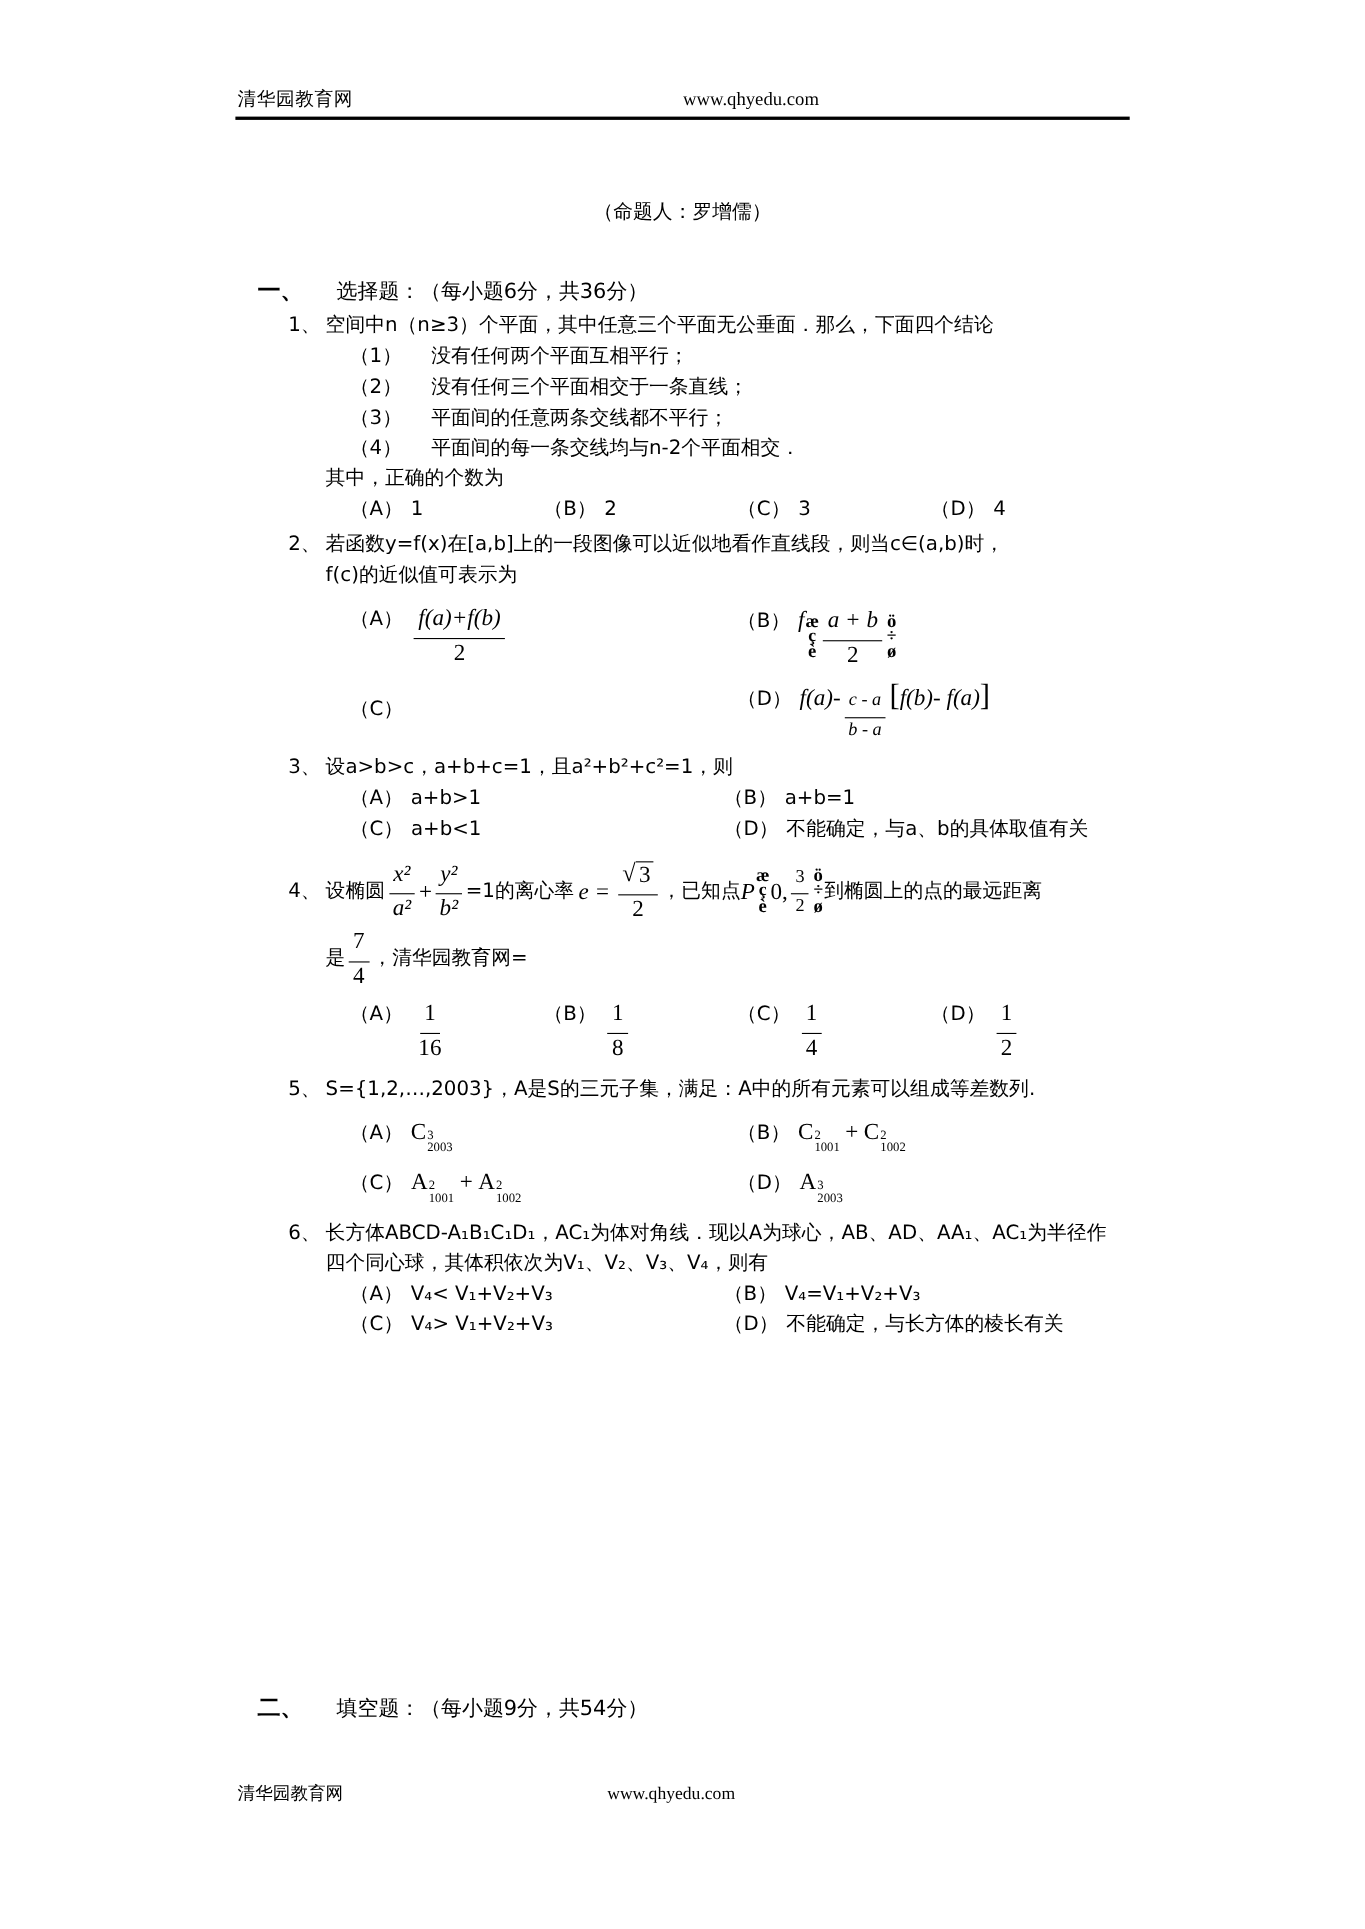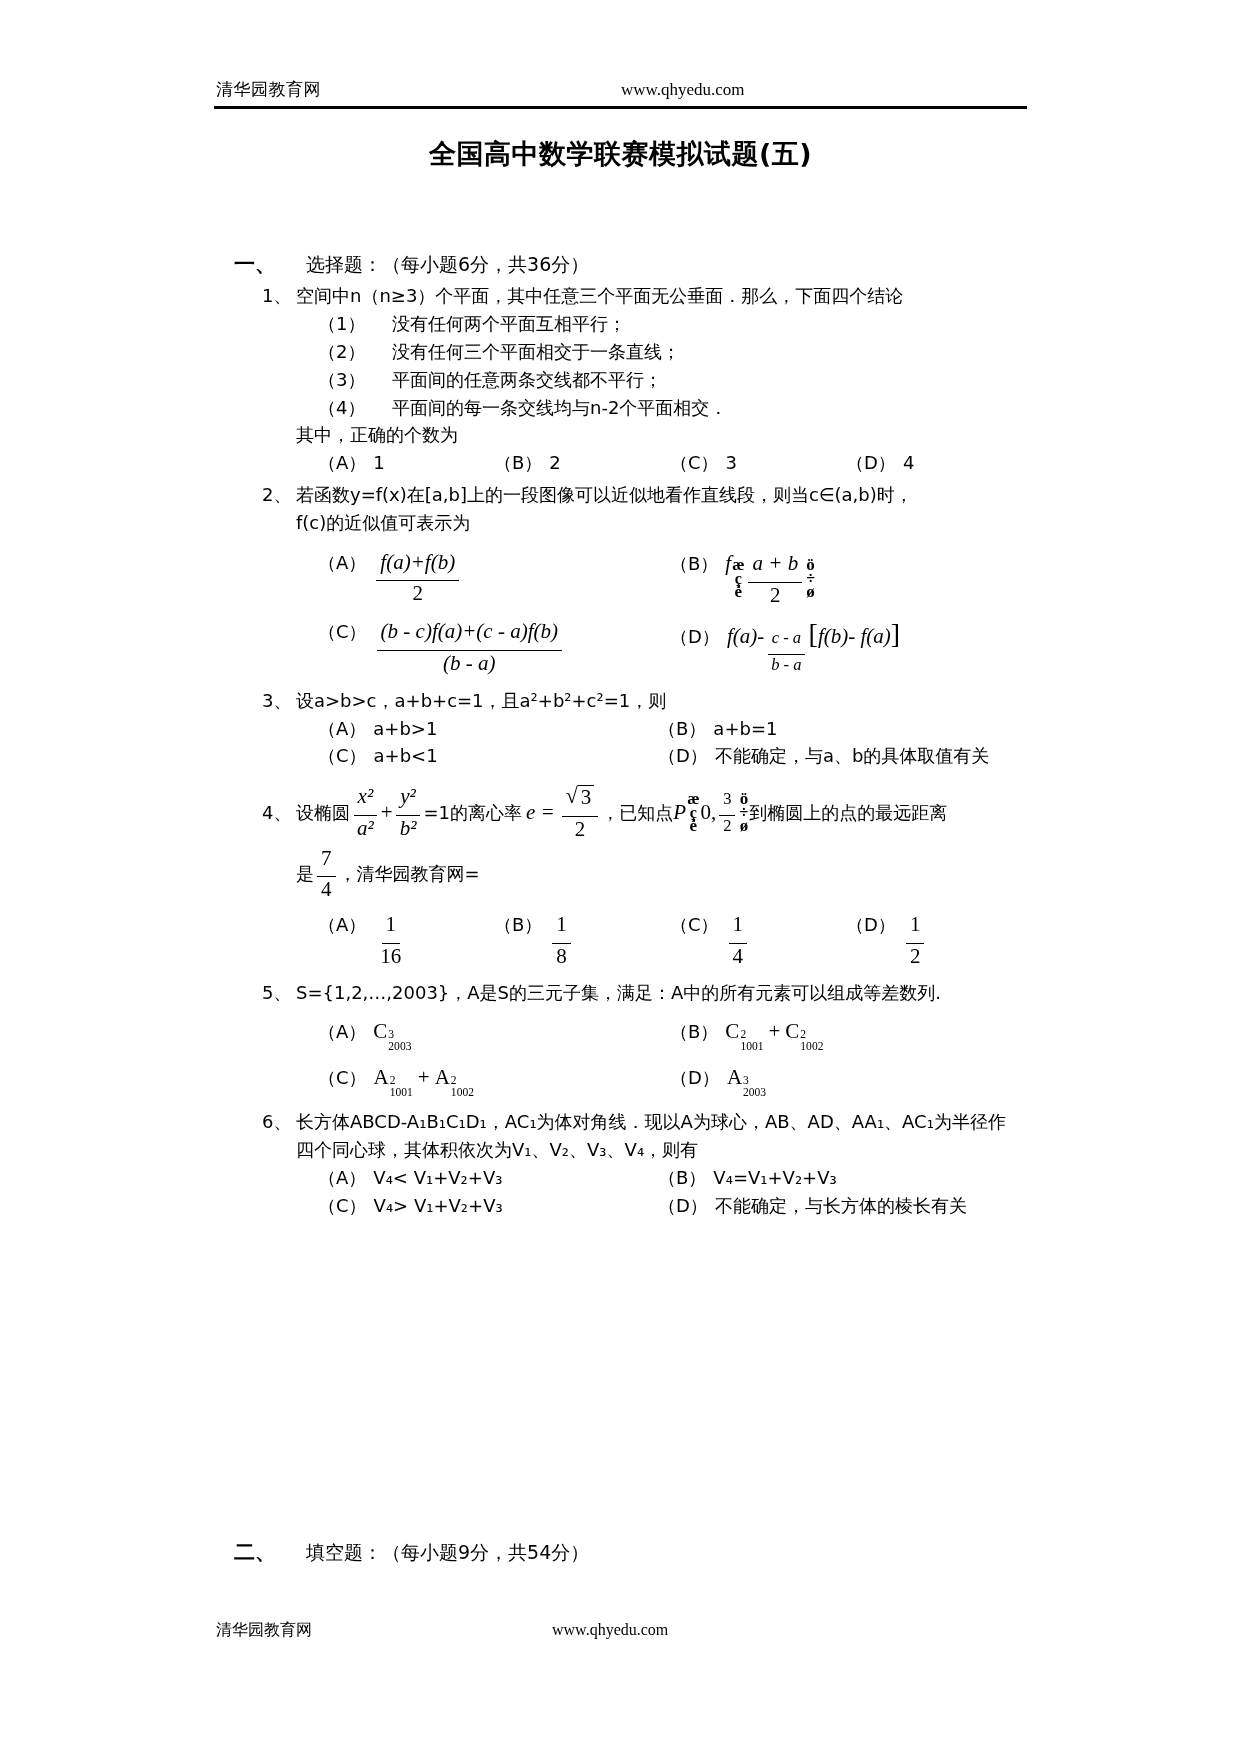--- a/index.html
+++ b/index.html
@@ -261,21 +261,21 @@
 <body>
 
 <div class="page">
 
   <div class="running-head">
     <span class="rh-left">清华园教育网</span>
     <span class="rh-right">www.qhyedu.com</span>
   </div>
   <div class="head-rule"></div>
 
-  <div class="doc-title">全国高中数学联赛模拟试题(五)</div>
+  <div class="doc-subtitle">（命题人：罗增儒）</div>
 
   <div class="content">
 
     <div class="part-head">
       <span class="part-num">一、</span>
       <span class="part-label">选择题：（每小题6分，共36分）</span>
     </div>
 
     <div class="q">
       <div class="q-line">
@@ -350,24 +350,20 @@
             <span class="g-top">ö</span>
             <span class="g-mid">÷</span>
             <span class="g-bot">ø</span>
           </span>
         </span>
       </div>
 
       <div class="opts opt2w" style="margin-top:12px;align-items:center;">
         <span class="opt">
           <span class="lbl">（C）</span>
-          <span class="frac mbig">
-            <span class="num mi">(b - c)f(a)+(c - a)f(b)</span>
-            <span class="den mi">(b - a)</span>
-          </span>
         </span>
         <span class="opt">
           <span class="lbl">（D）</span>
           <span class="mbig mi">f(a)-</span>
           <span class="frac mbig small">
             <span class="num mi">c - a</span>
             <span class="den mi">b - a</span>
           </span>
           <span class="bracket-tall">[</span>
           <span class="mbig mi">f(b)- f(a)</span>

